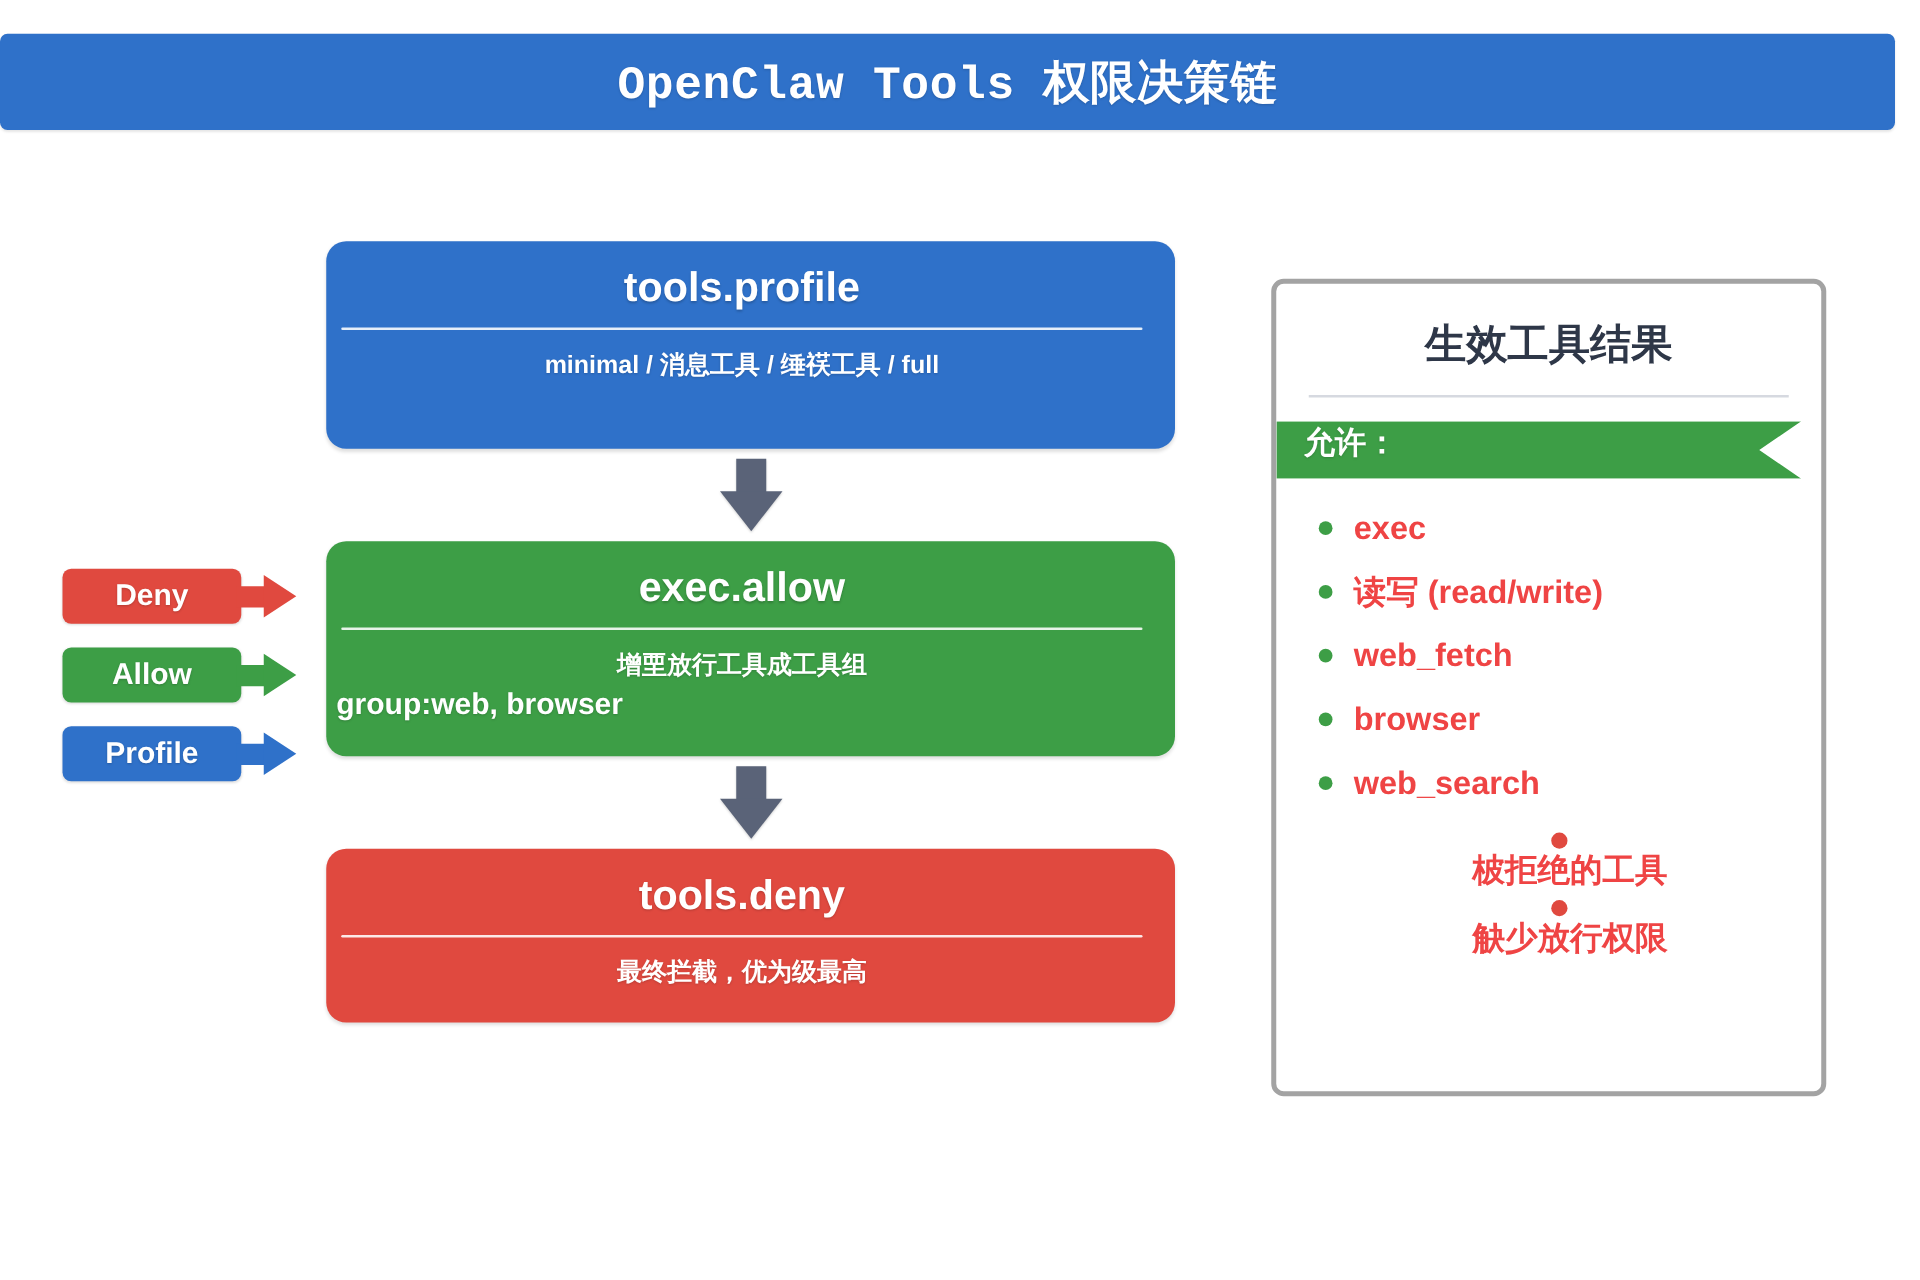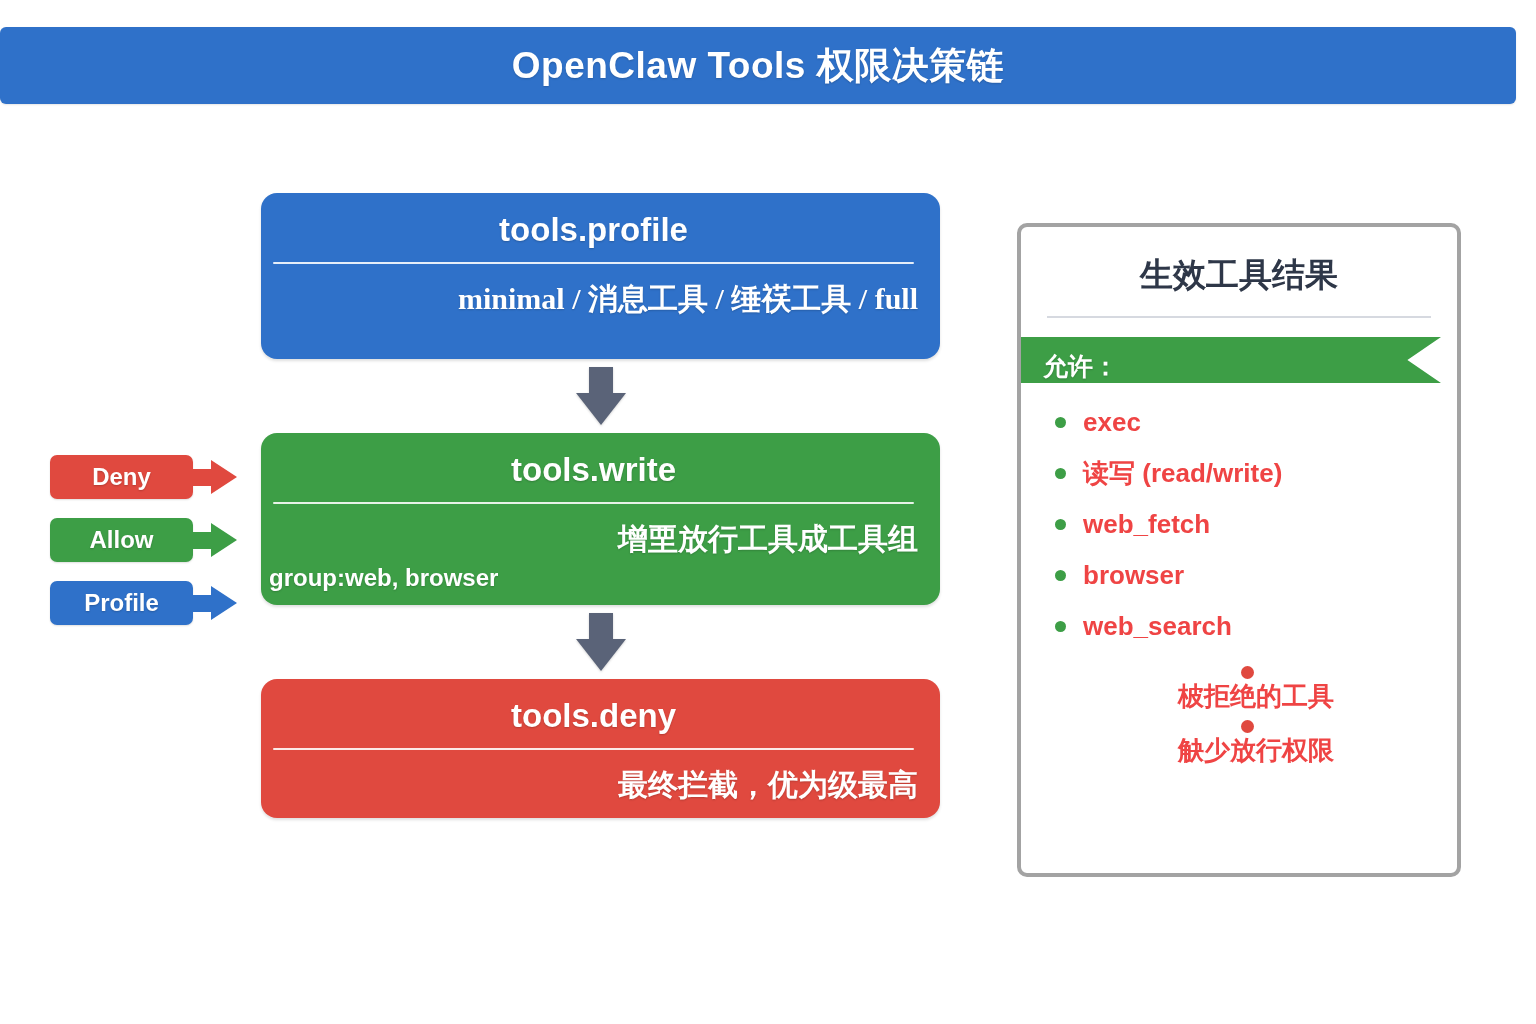--- a/index.html
+++ b/index.html
@@ -21,20 +21,21 @@
     left: 0px;
     top: 27px;
     width: 1516px;
     height: 77px;
     background: #2f71c9;
     border-radius: 6px;
     display: flex;
     align-items: center;
     justify-content: center;
     box-shadow: 0 1px 2px rgba(0,0,0,0.10);
+    font-family: Liberation Mono, monospace;
   }
   .title-text {
     color: #ffffff;
     font-size: 37px;
     font-weight: bold;
     letter-spacing: 0.5px;
     text-shadow: 0 1px 2px rgba(0,0,0,0.18);
   }
 
   
@@ -58,26 +59,25 @@
     line-height: 1.25;
     text-shadow: 0 1px 2px rgba(0,0,0,0.2);
   }
   .node-rule {
     height: 2px;
     background: rgba(255,255,255,0.88);
     margin: 12px 4px 14px 4px;
     border-radius: 1px;
   }
   .node-sub {
-    font-size: 30px;
-    font-weight: bold;
-    text-align: right;
+    font-size: 20px;
+    font-weight: bold;
+    text-align: center;
     line-height: 1.42;
     text-shadow: 0 1px 2px rgba(0,0,0,0.18);
-    font-family: Liberation Serif, serif;
   }
   .node-sub-small {
     font-size: 24px;
     font-weight: bold;
     text-align: left;
     line-height: 1.42;
     text-shadow: 0 1px 2px rgba(0,0,0,0.18);
   }
   .node-profile { background: #2f71c9; height: 166px; }
   .node-allow   { background: #3d9e46; height: 172px; }
@@ -193,21 +193,21 @@
   .result-rule {
     height: 2px;
     background: #d6d9e0;
     margin: 18px 26px 0 26px;
   }
   .ribbon {
     position: relative;
     height: 46px;
     margin-top: 19px;
     display: flex;
-    align-items: flex-end;
+    align-items: flex-start;
     color: #ffffff;
     font-size: 25px;
     font-weight: bold;
     padding-left: 22px;
     box-sizing: border-box;
     text-shadow: 0 1px 2px rgba(0,0,0,0.18);
     width: 420px;
     clip-path: polygon(0 0, 100% 0, 92% 50%, 100% 100%, 0 100%);
   }
   .ribbon-allow { background: #3d9e46; }
@@ -252,21 +252,21 @@
   </div>
 
   <div class="arrow-wrap">
     <div class="arrow-down">
       <div class="shaft"></div>
       <div class="head"></div>
     </div>
   </div>
 
   <div class="node node-allow">
-    <div class="node-title">tools.write</div>
+    <div class="node-title">exec.allow</div>
     <div class="node-rule"></div>
     <div class="node-sub">增垔放行工具成工具组</div>
     <div class="node-sub-small">group:web, browser</div>
   </div>
 
   <div class="arrow-wrap">
     <div class="arrow-down">
       <div class="shaft"></div>
       <div class="head"></div>
     </div>

